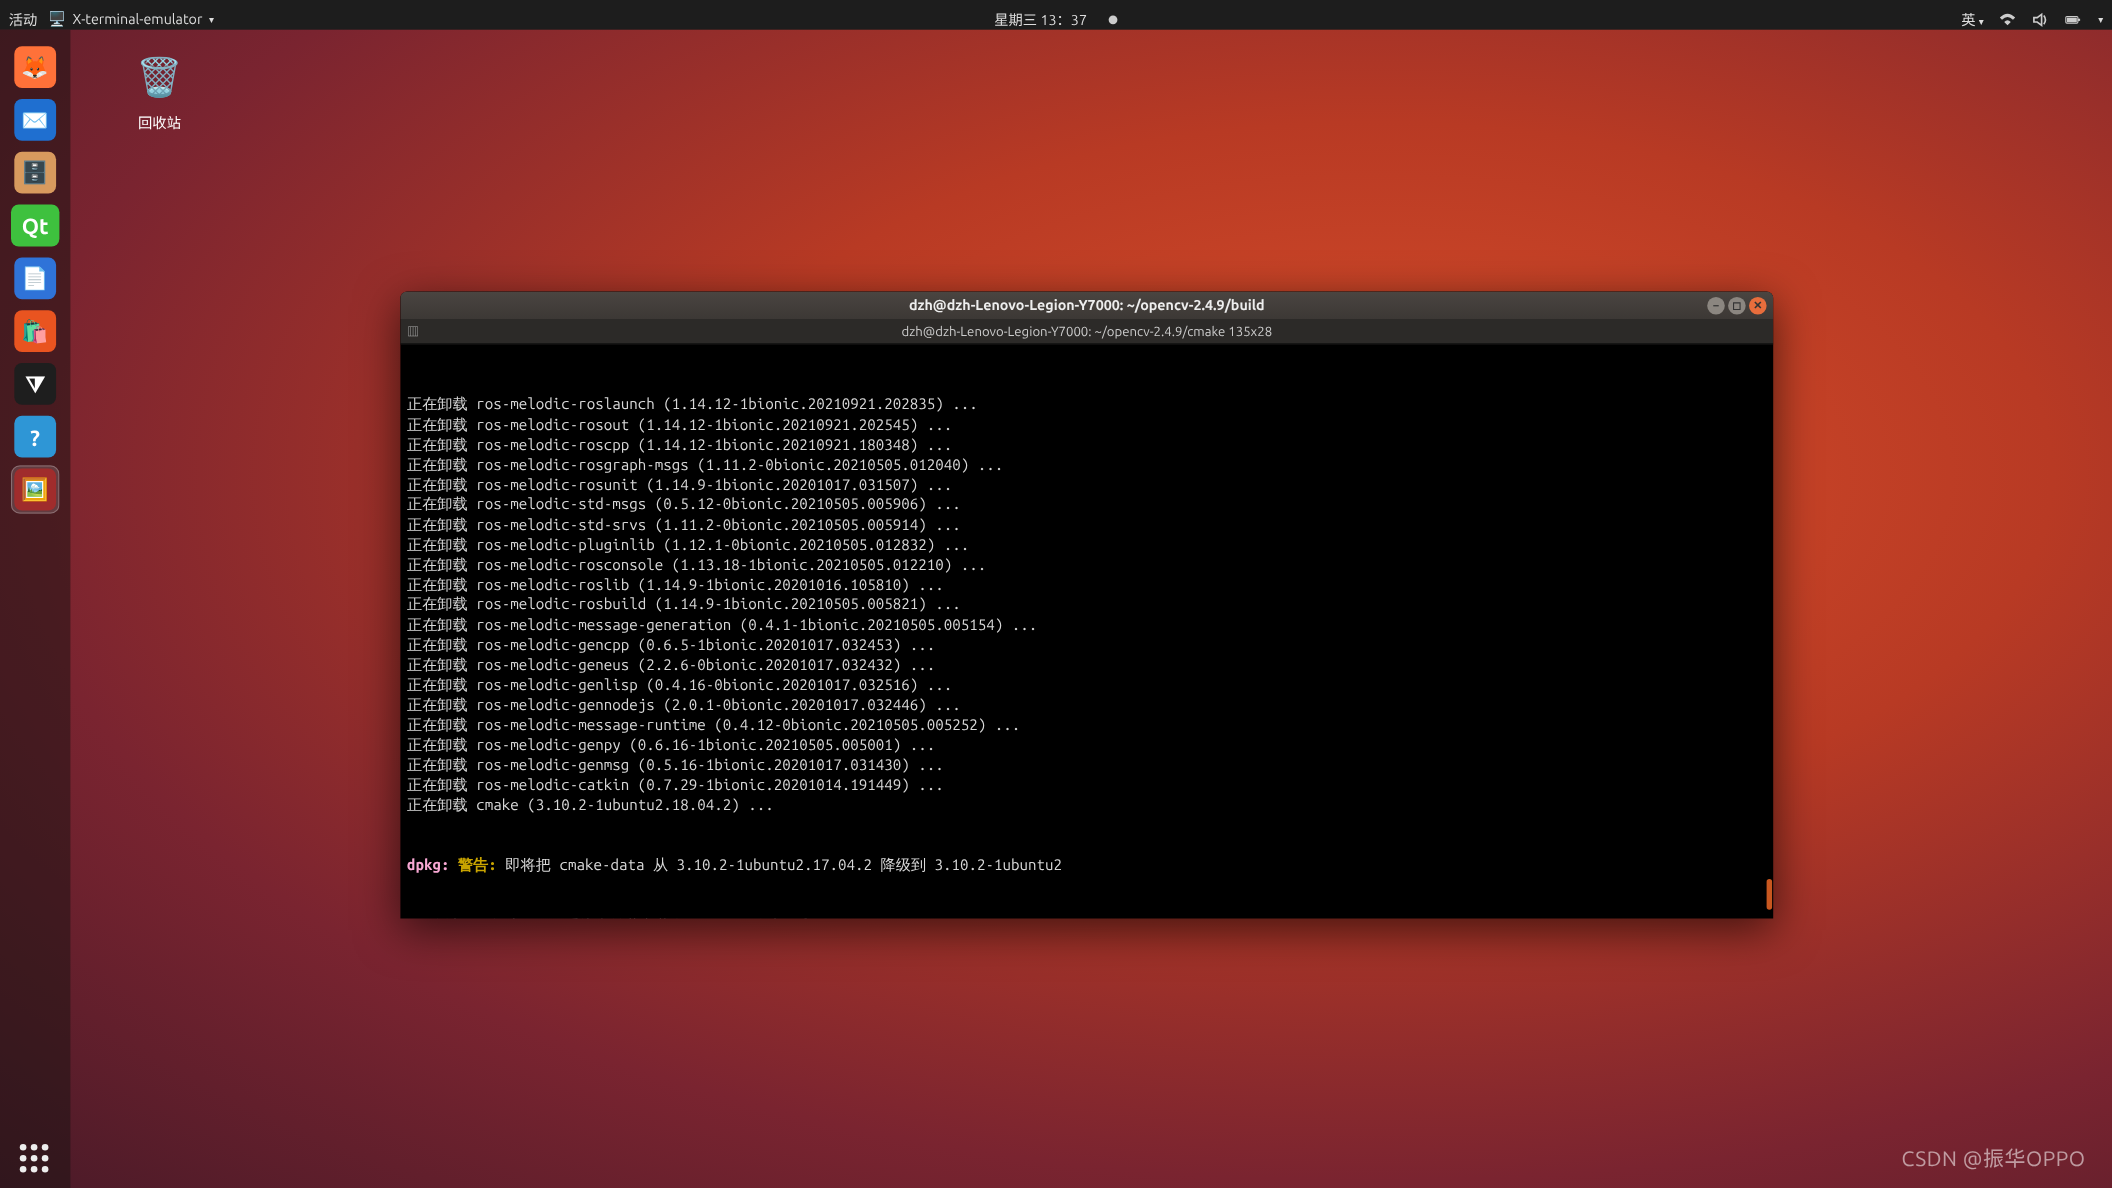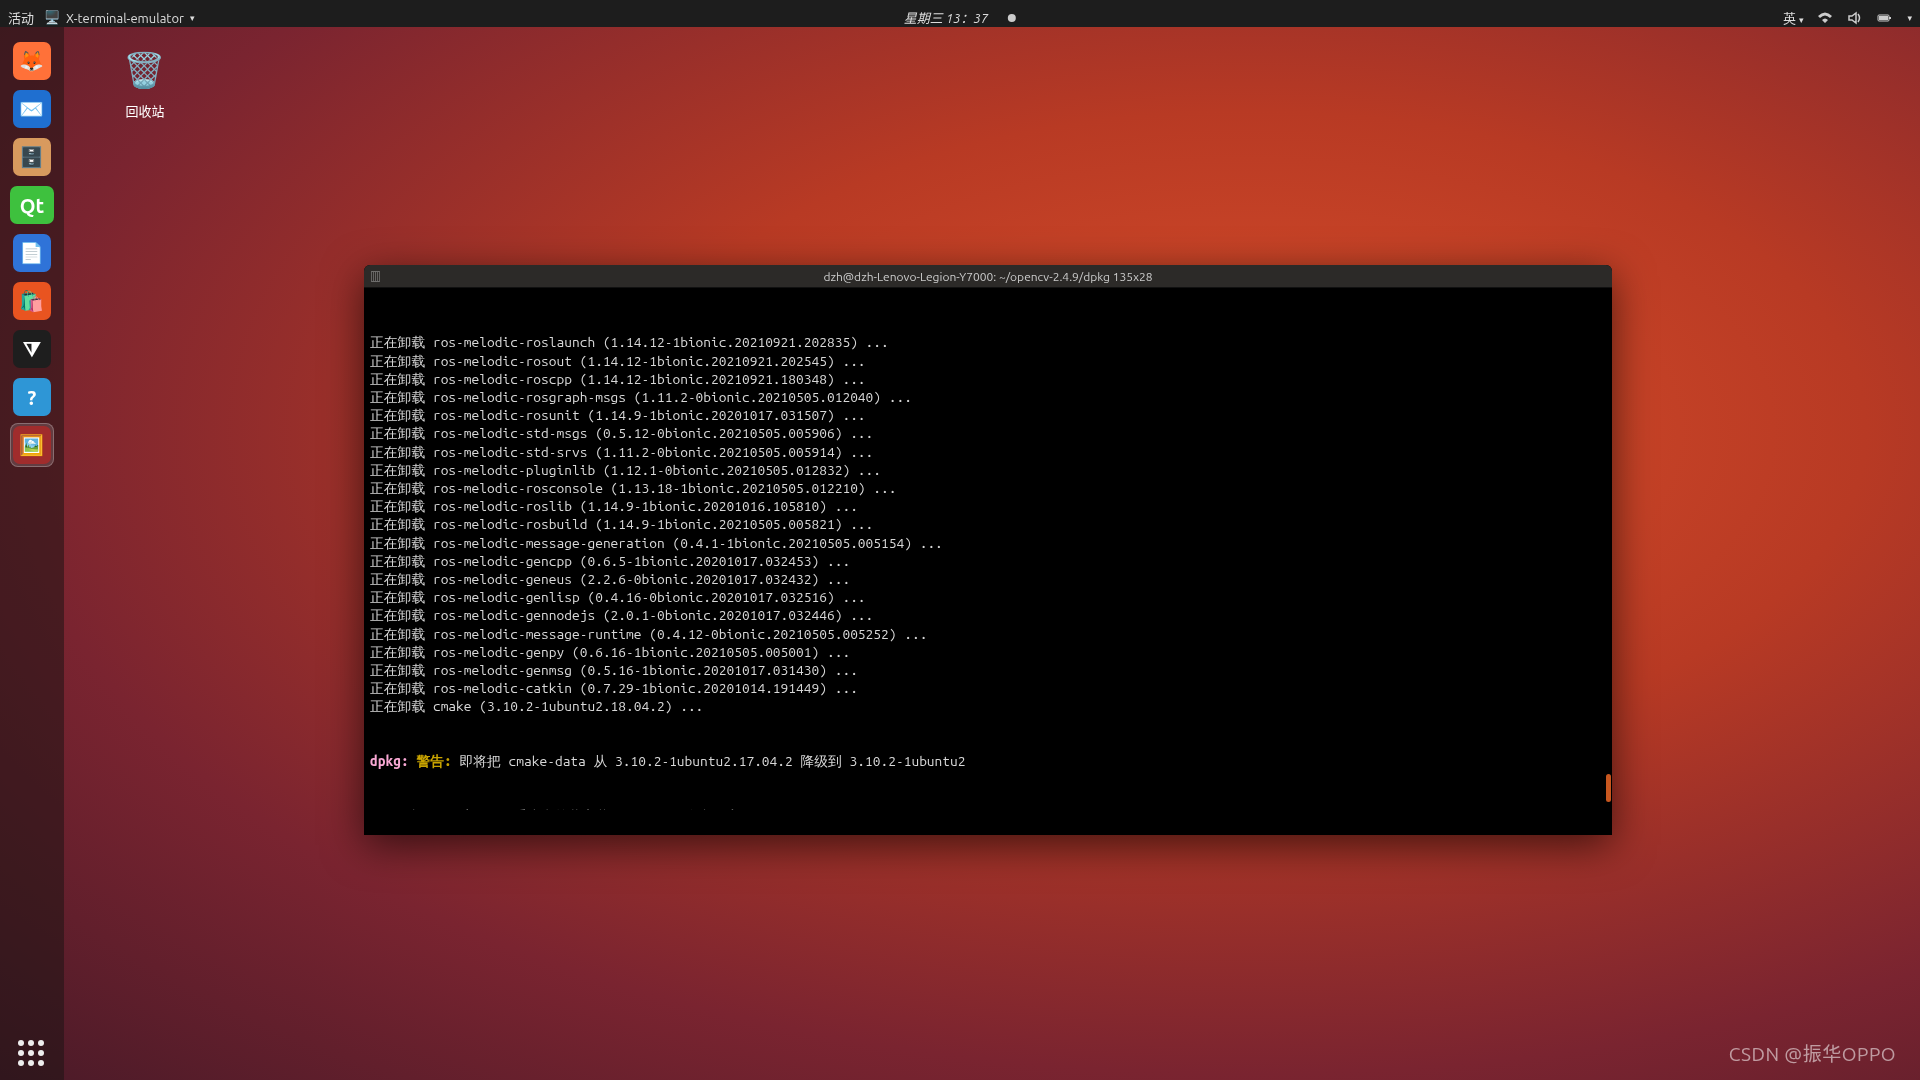--- a/index.html
+++ b/index.html
@@ -9,21 +9,21 @@
   background: radial-gradient(ellipse at 65% 40%, #d94e2a 0%, #b83a24 35%, #7a2430 70%, #4a1a28 100%);
   overflow: hidden; position: relative;
 }
 
 .topbar {
   height: 27px; background: #1d1d1d; color: #ddd;
   display: flex; align-items: flex-end; font-size: 13px;
   padding: 0 8px; position: relative; z-index: 10;
 }
 .topbar .left { display: flex; align-items: center; gap: 10px; }
-.topbar .center { position: absolute; left: 50%; transform: translateX(-50%); display: flex; align-items: center; gap: 16px; font-style: italic; }
+.topbar .center { position: absolute; left: 50%; transform: translateX(-50%); display: flex; align-items: center; gap: 16px; }
 .topbar .right { margin-left: auto; display: flex; align-items: center; gap: 14px; }
 .topbar .icon { width: 16px; height: 16px; display: inline-flex; align-items: center; justify-content: center; }
 .app-title { display: flex; align-items: center; gap: 6px; }
 .dropdown-arrow { font-size: 9px; }
 .rec-dot { width: 8px; height: 8px; background: #ccc; border-radius: 50%; display: inline-block; margin-left: 4px; }
 
 .dock {
   position: absolute; left: 0; top: 27px; bottom: 0;
   width: 64px; background: rgba(30,20,20,0.55);
   display: flex; flex-direction: column; align-items: center;
@@ -183,23 +183,31 @@
       <span></span>
   </div>
 </div>
 
 <div class="desktop-icon">
   <div class="glyph">🗑️</div>
   <div>回收站</div>
 </div>
 
 <div class="terminal">
+  <div class="term-titlebar">
+    <span>dzh@dzh-Lenovo-Legion-Y7000: ~/opencv-2.4.9/build</span>
+    <div class="term-controls">
+      <div class="btn min">–</div>
+      <div class="btn max">◻</div>
+      <div class="btn close">✕</div>
+    </div>
+  </div>
   <div class="term-tabbar" style="position:relative">
     <span class="tab-split-icon">▥</span>
-    <span>dzh@dzh-Lenovo-Legion-Y7000: ~/opencv-2.4.9/dpkg 135x28</span>
+    <span>dzh@dzh-Lenovo-Legion-Y7000: ~/opencv-2.4.9/cmake 135x28</span>
   </div>
   <div class="term-body">
     <div id="term-lines"><div class="line">正在卸载 ros-melodic-roslaunch (1.14.12-1bionic.20210921.202835) ...</div><div class="line">正在卸载 ros-melodic-rosout (1.14.12-1bionic.20210921.202545) ...</div><div class="line">正在卸载 ros-melodic-roscpp (1.14.12-1bionic.20210921.180348) ...</div><div class="line">正在卸载 ros-melodic-rosgraph-msgs (1.11.2-0bionic.20210505.012040) ...</div><div class="line">正在卸载 ros-melodic-rosunit (1.14.9-1bionic.20201017.031507) ...</div><div class="line">正在卸载 ros-melodic-std-msgs (0.5.12-0bionic.20210505.005906) ...</div><div class="line">正在卸载 ros-melodic-std-srvs (1.11.2-0bionic.20210505.005914) ...</div><div class="line">正在卸载 ros-melodic-pluginlib (1.12.1-0bionic.20210505.012832) ...</div><div class="line">正在卸载 ros-melodic-rosconsole (1.13.18-1bionic.20210505.012210) ...</div><div class="line">正在卸载 ros-melodic-roslib (1.14.9-1bionic.20201016.105810) ...</div><div class="line">正在卸载 ros-melodic-rosbuild (1.14.9-1bionic.20210505.005821) ...</div><div class="line">正在卸载 ros-melodic-message-generation (0.4.1-1bionic.20210505.005154) ...</div><div class="line">正在卸载 ros-melodic-gencpp (0.6.5-1bionic.20201017.032453) ...</div><div class="line">正在卸载 ros-melodic-geneus (2.2.6-0bionic.20201017.032432) ...</div><div class="line">正在卸载 ros-melodic-genlisp (0.4.16-0bionic.20201017.032516) ...</div><div class="line">正在卸载 ros-melodic-gennodejs (2.0.1-0bionic.20201017.032446) ...</div><div class="line">正在卸载 ros-melodic-message-runtime (0.4.12-0bionic.20210505.005252) ...</div><div class="line">正在卸载 ros-melodic-genpy (0.6.16-1bionic.20210505.005001) ...</div><div class="line">正在卸载 ros-melodic-genmsg (0.5.16-1bionic.20201017.031430) ...</div><div class="line">正在卸载 ros-melodic-catkin (0.7.29-1bionic.20201014.191449) ...</div><div class="line">正在卸载 cmake (3.10.2-1ubuntu2.18.04.2) ...</div></div>
     <div class="line"><span class="dpkg-label">dpkg:</span> <span class="warn">警告:</span><span> 即将把 cmake-data 从 3.10.2-1ubuntu2.17.04.2 降级到 3.10.2-1ubuntu2</span></div>
     <div id="term-tail"><div class="line">(正在读取数据库 ... 系统当前共安装有 249379 个文件和目录。)</div></div>
     
     <div class="scroll-thumb"></div>
   </div>
 </div>
 

